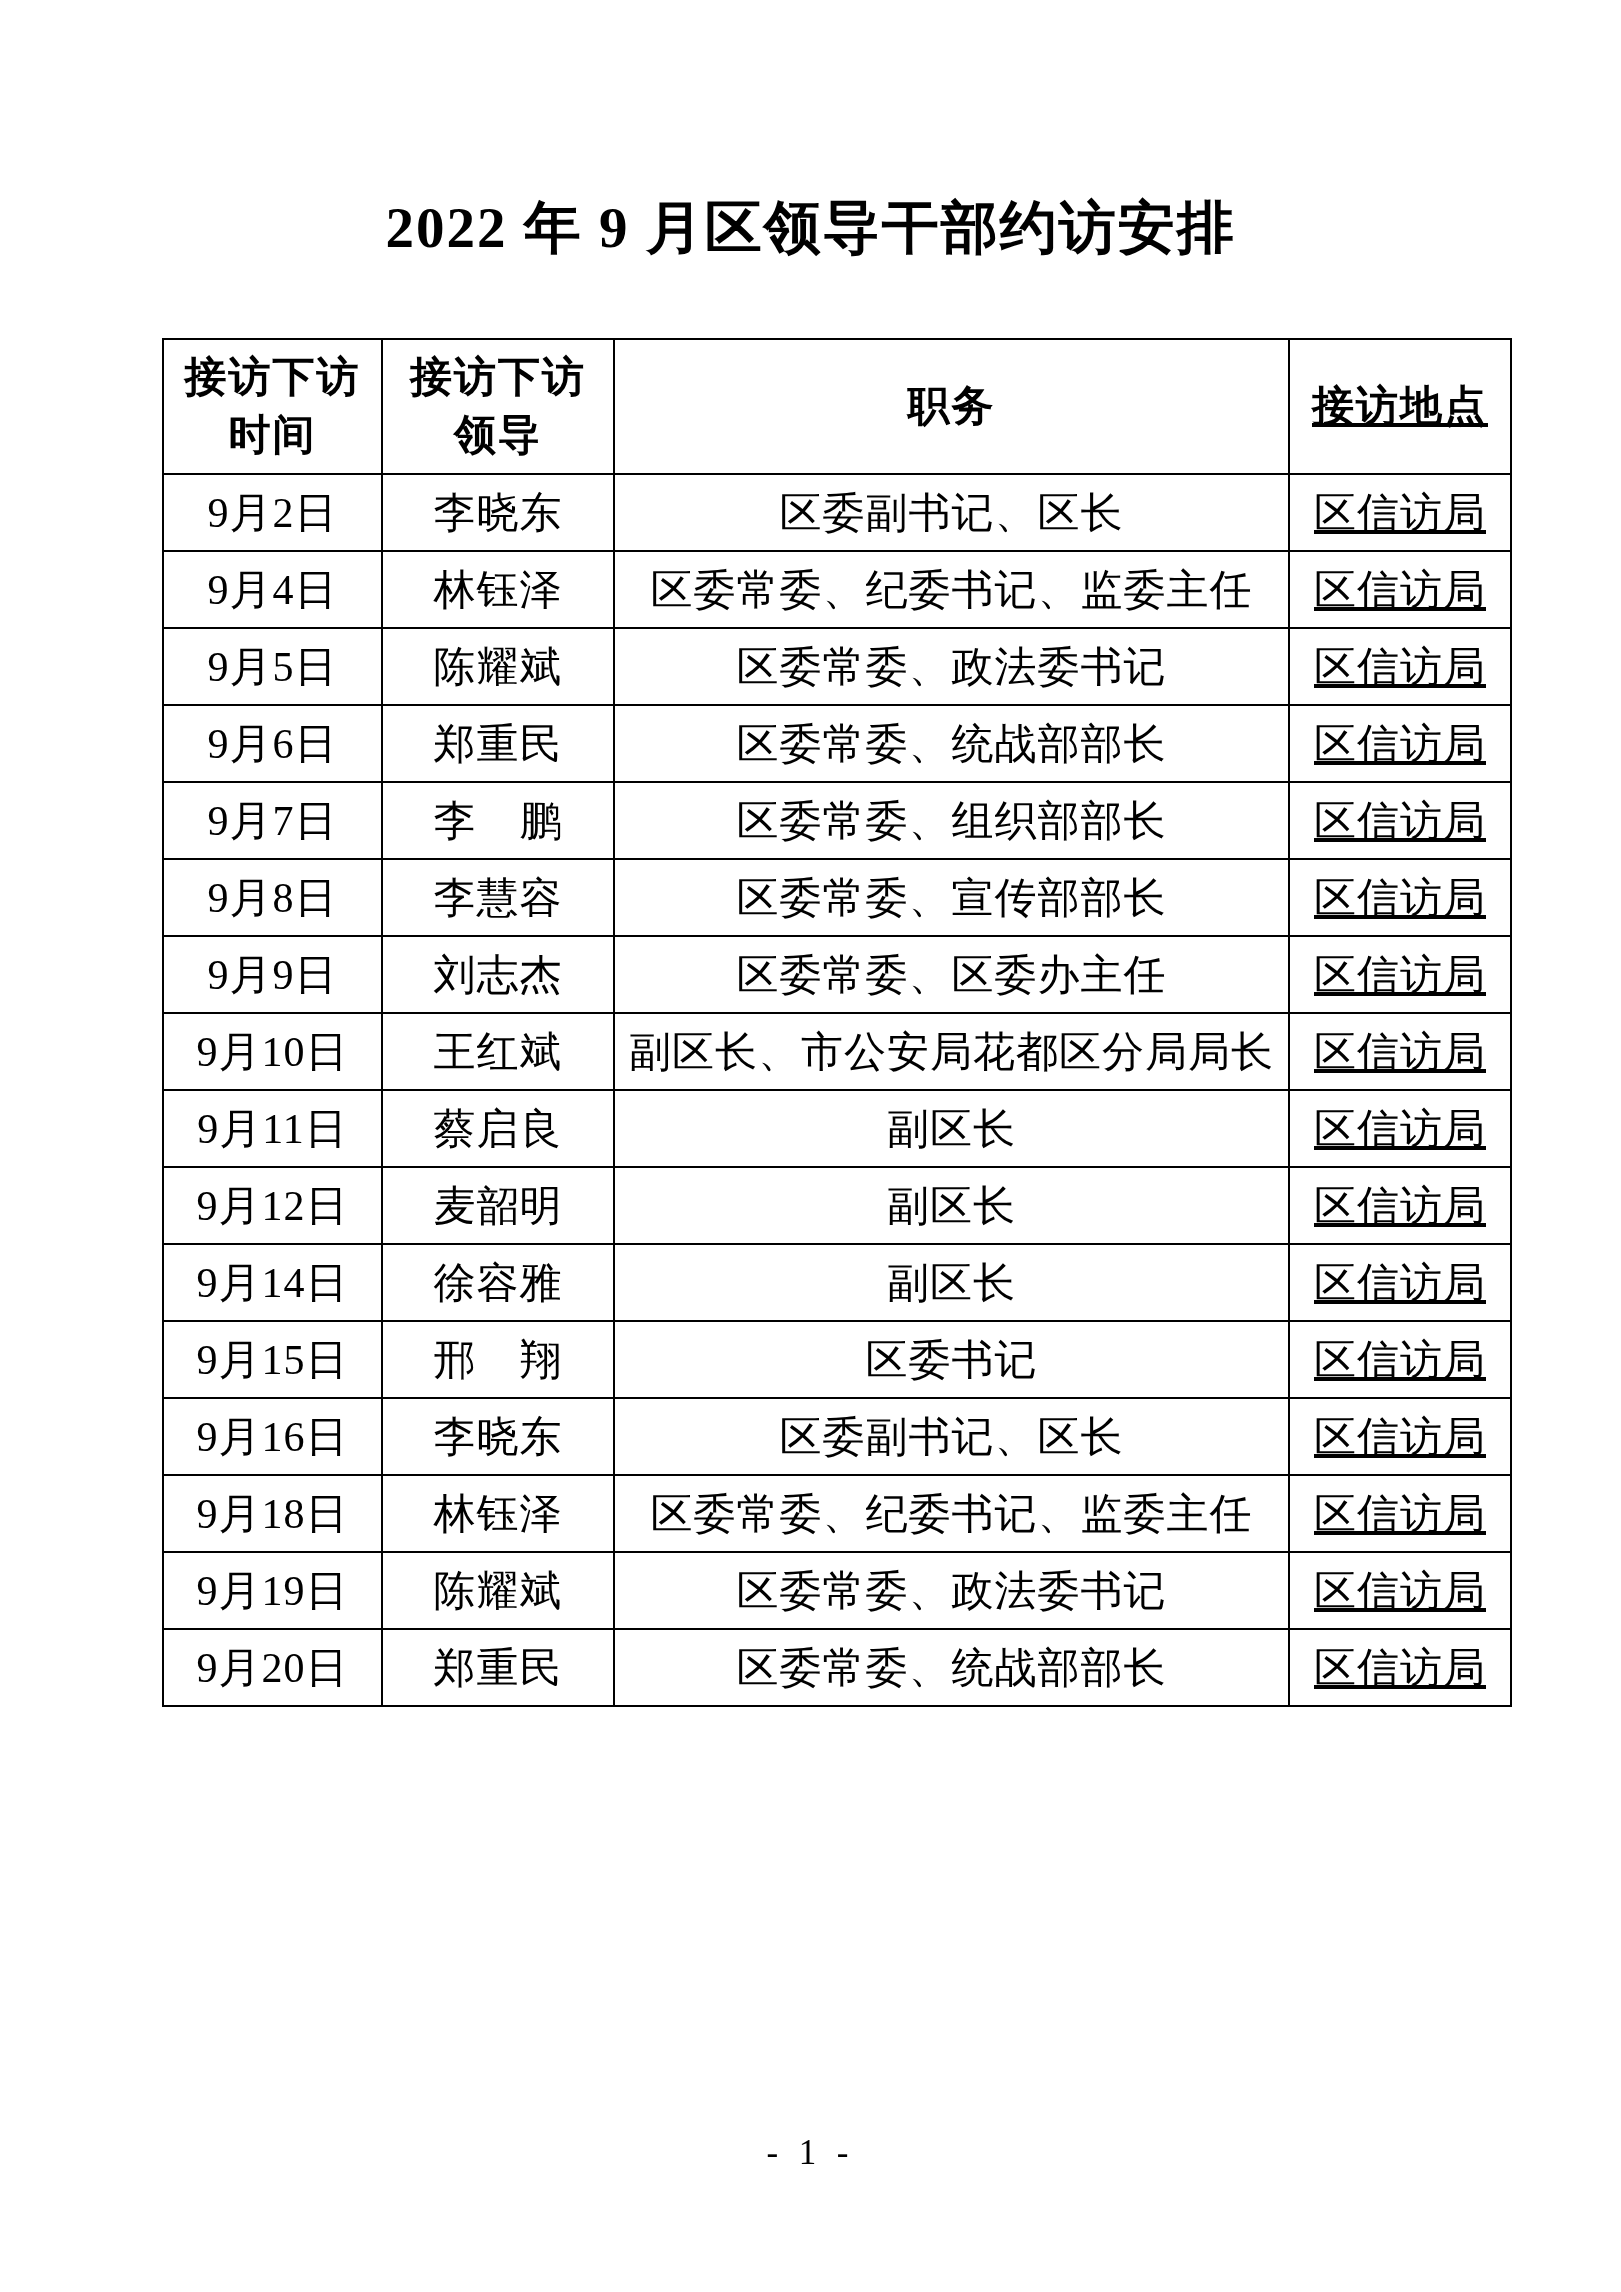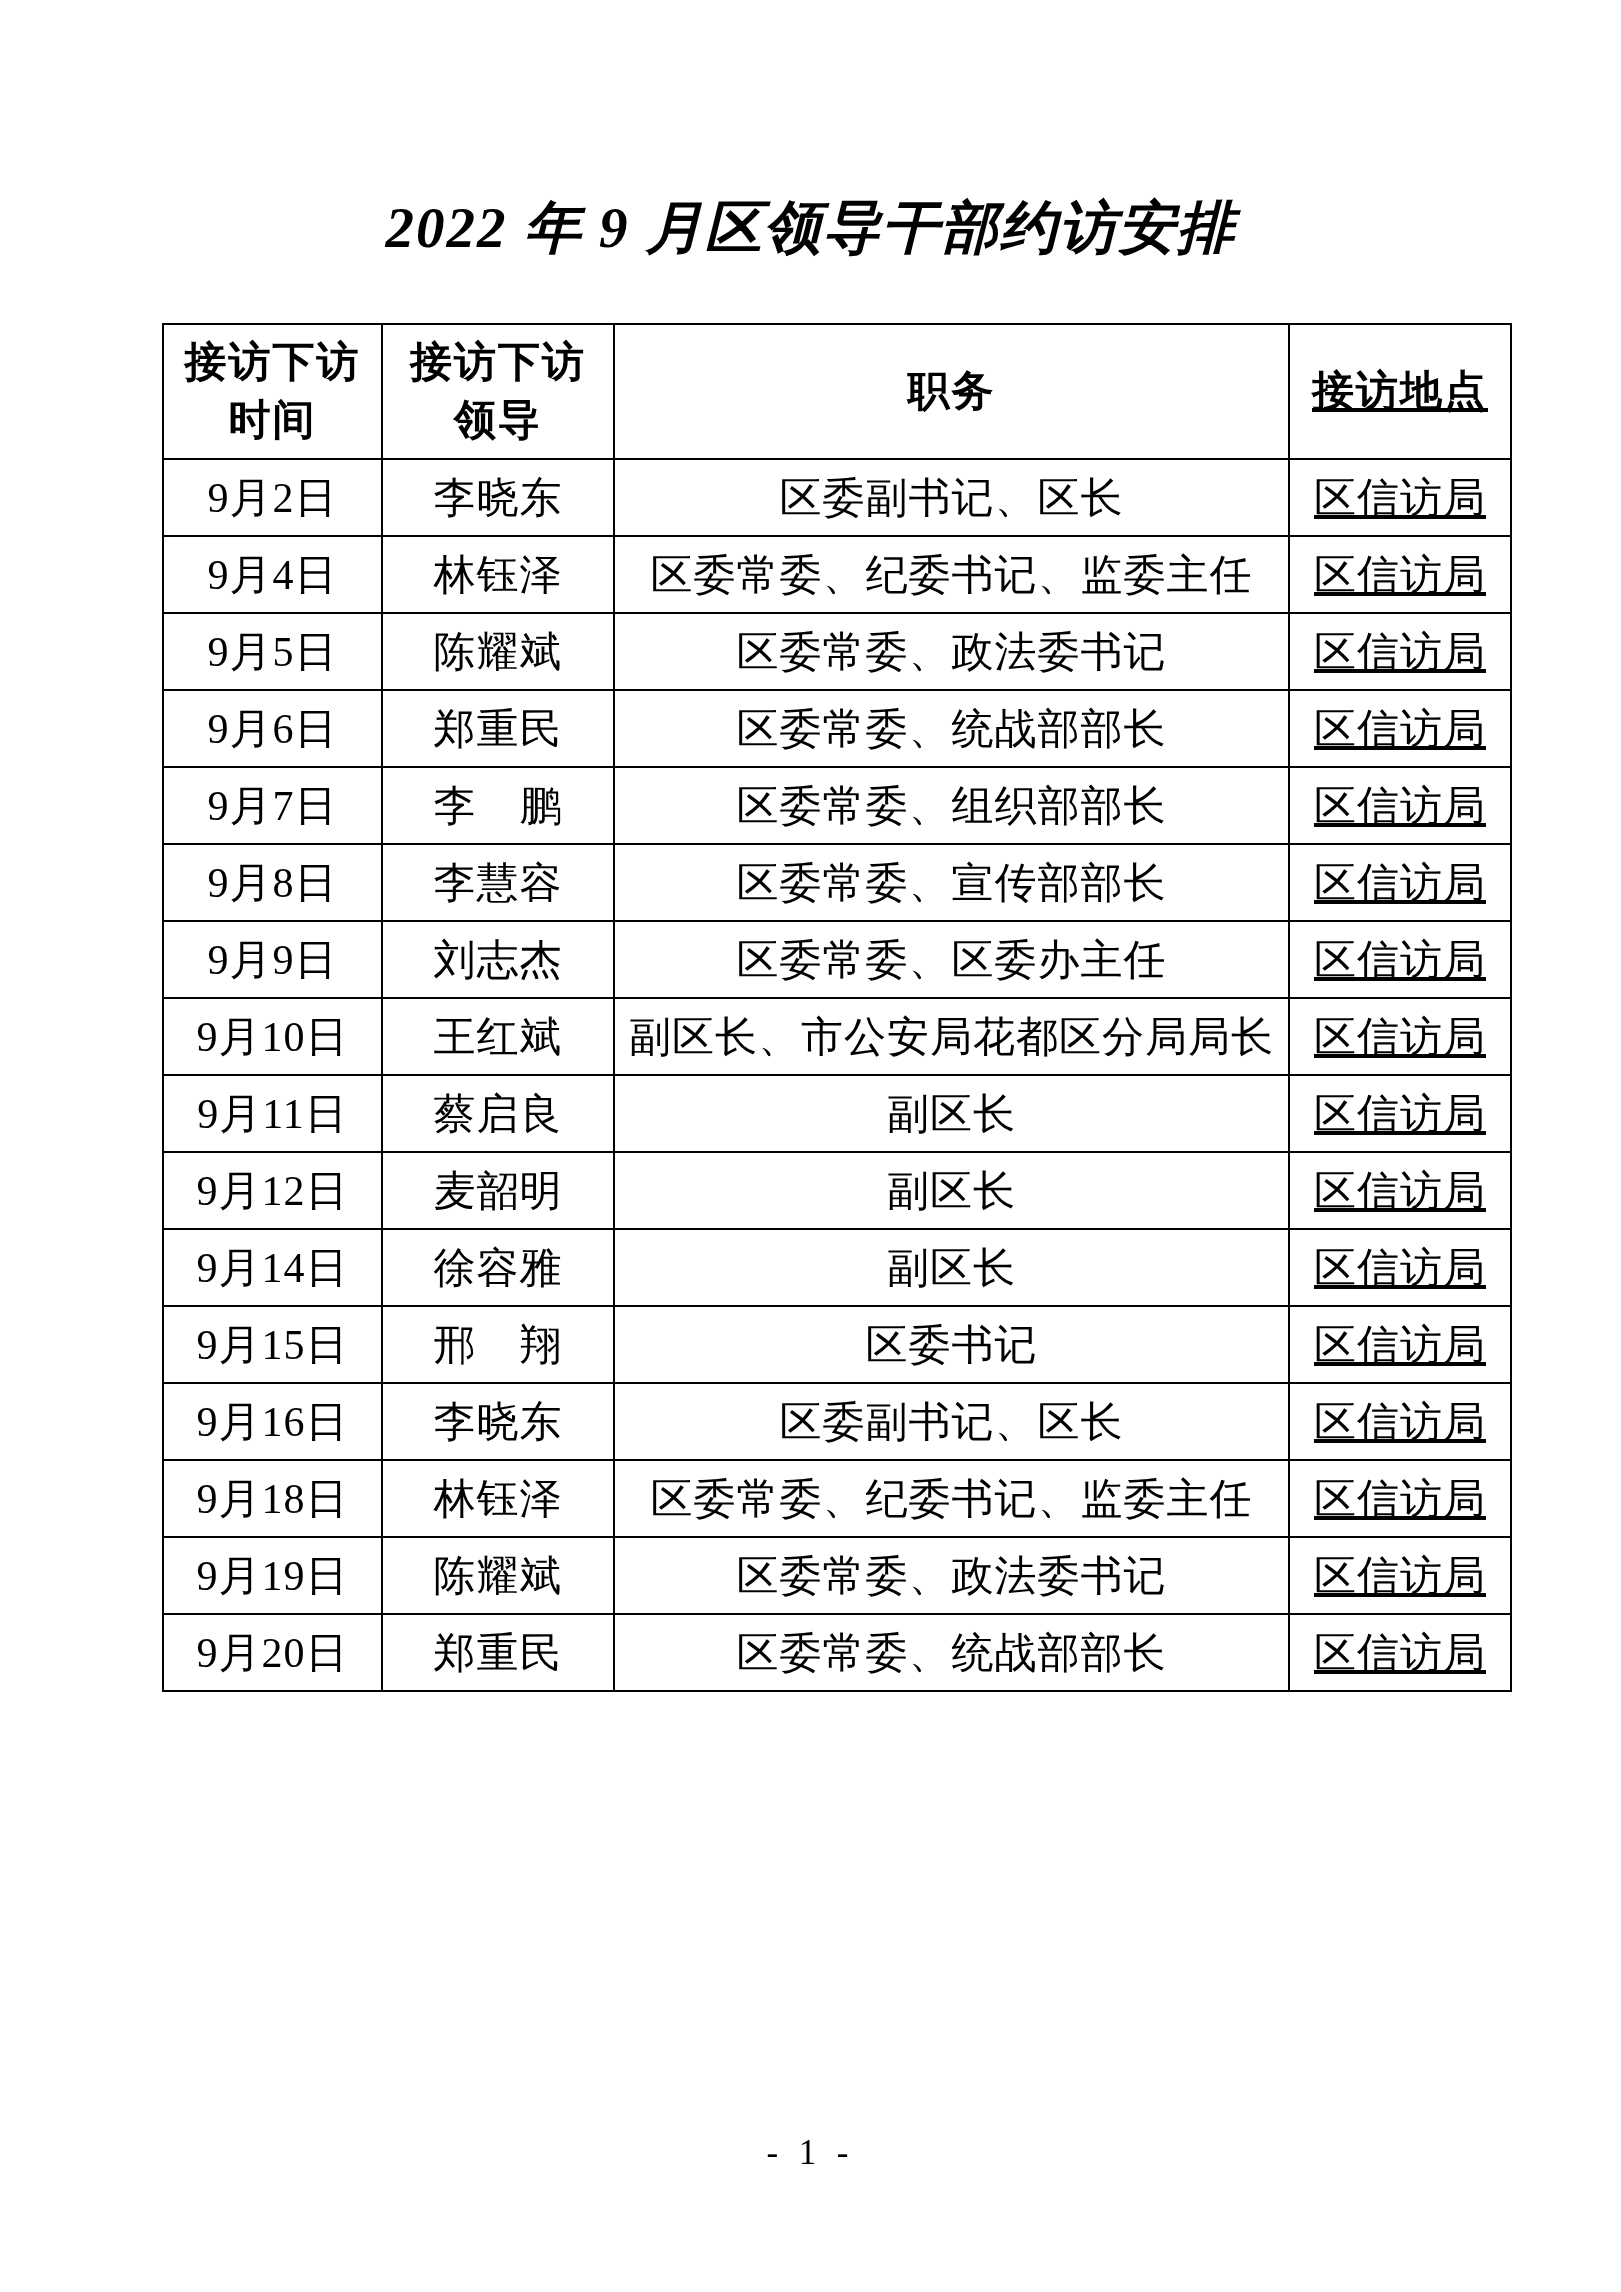--- a/index.html
+++ b/index.html
@@ -21,26 +21,25 @@
     top: 194px;
     left: 0;
     width: 100%;
     margin: 0;
     text-align: center;
     font-size: 57px;
     font-weight: bold;
     letter-spacing: 2px;
     line-height: 1.2;
     white-space: nowrap;
-    font-style: italic;
   }
   table.schedule {
     position: absolute;
     left: 162px;
-    top: 323px;
+    top: 338px;
     width: 1349px;
     border-collapse: collapse;
     table-layout: fixed;
     border: 2.9px solid #000000;
   }
   table.schedule th,
   table.schedule td {
     border: 2px solid #000000;
     text-align: center;
     vertical-align: middle;

